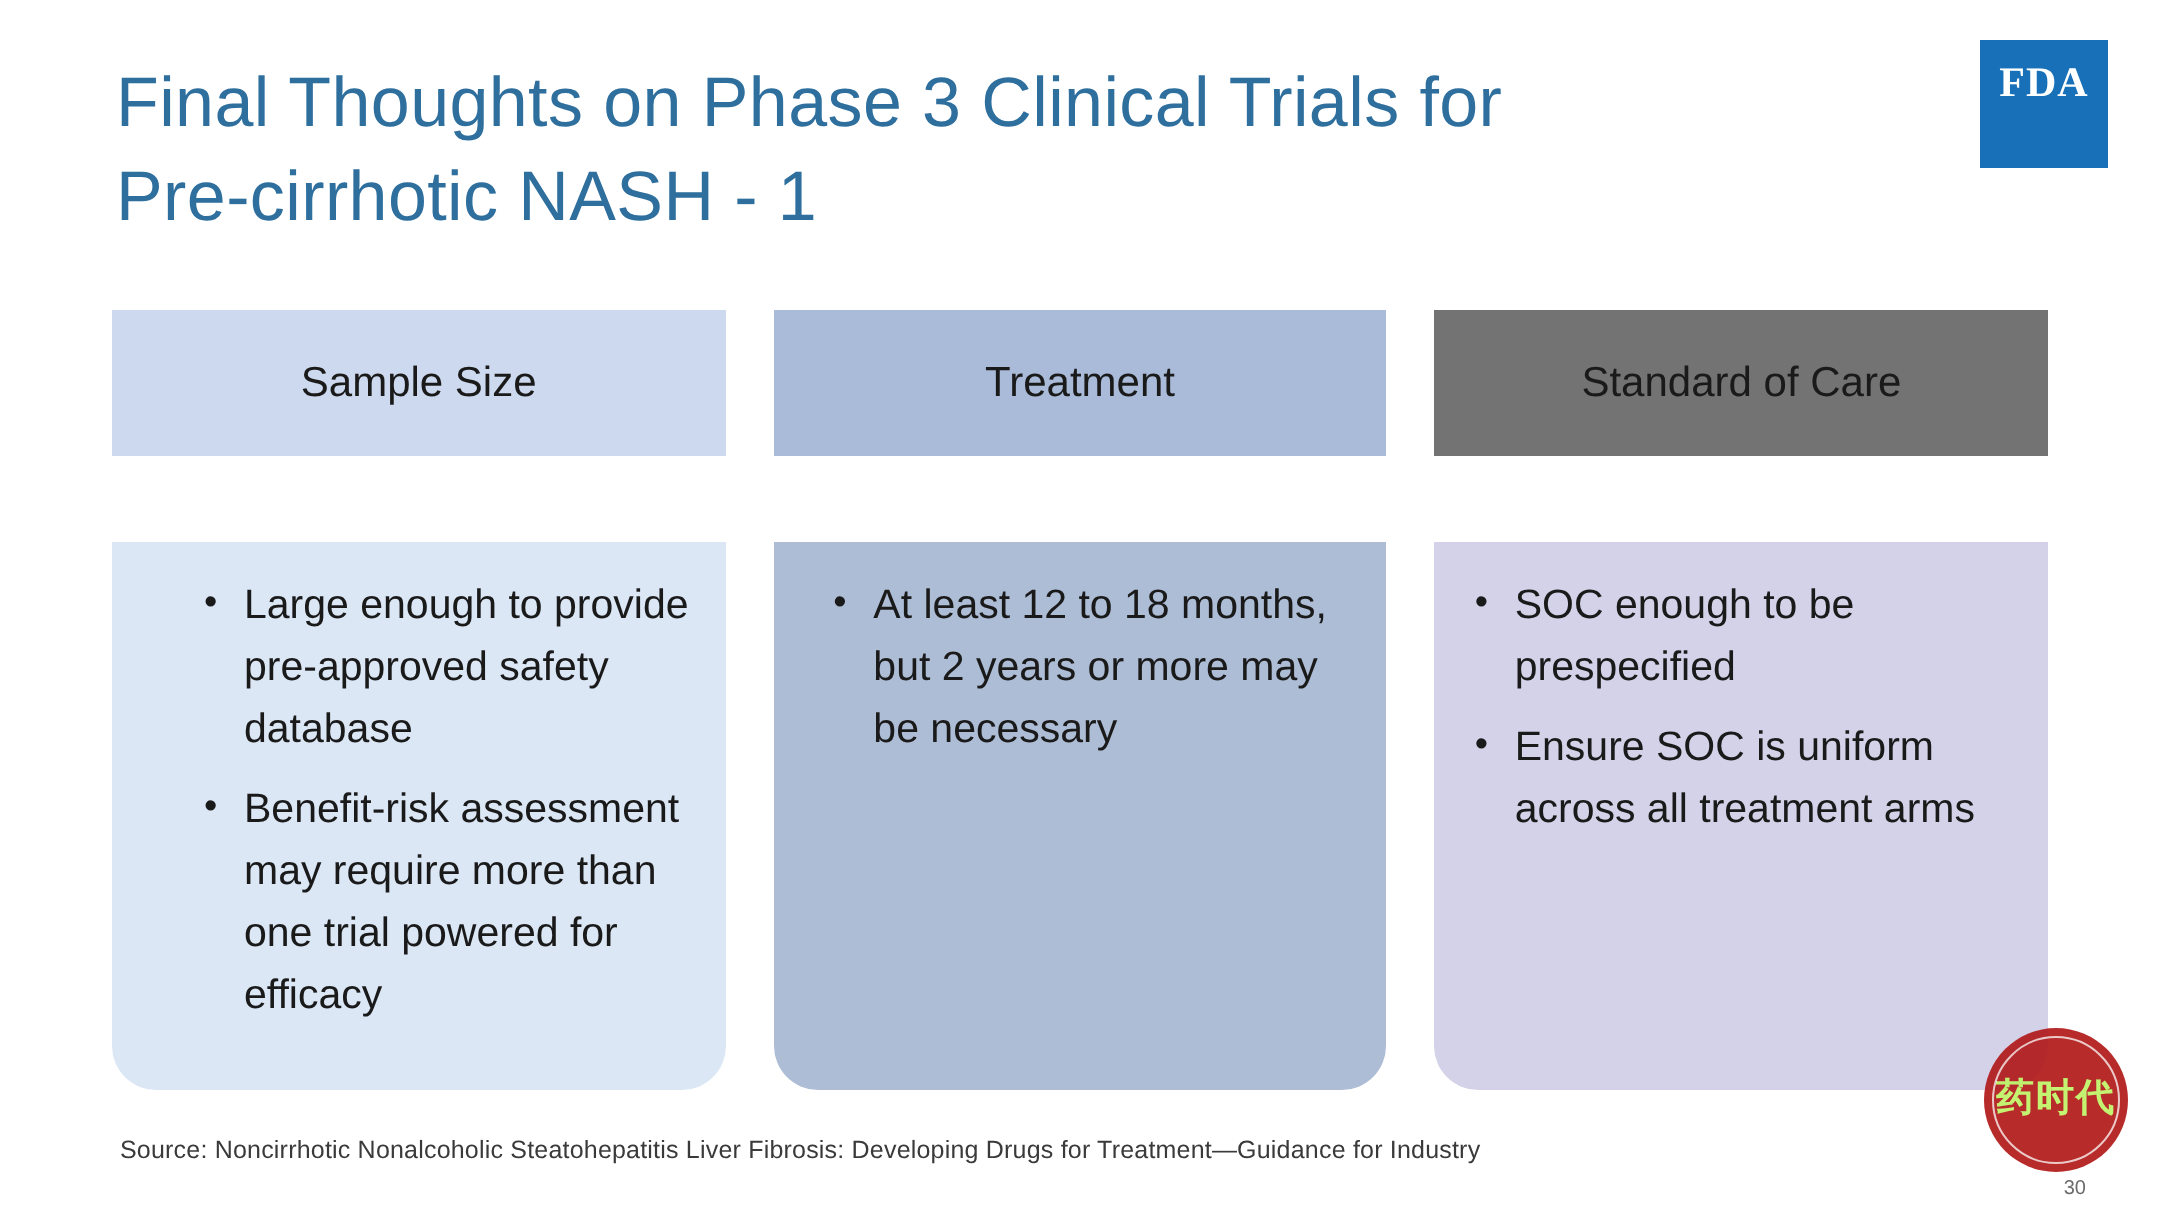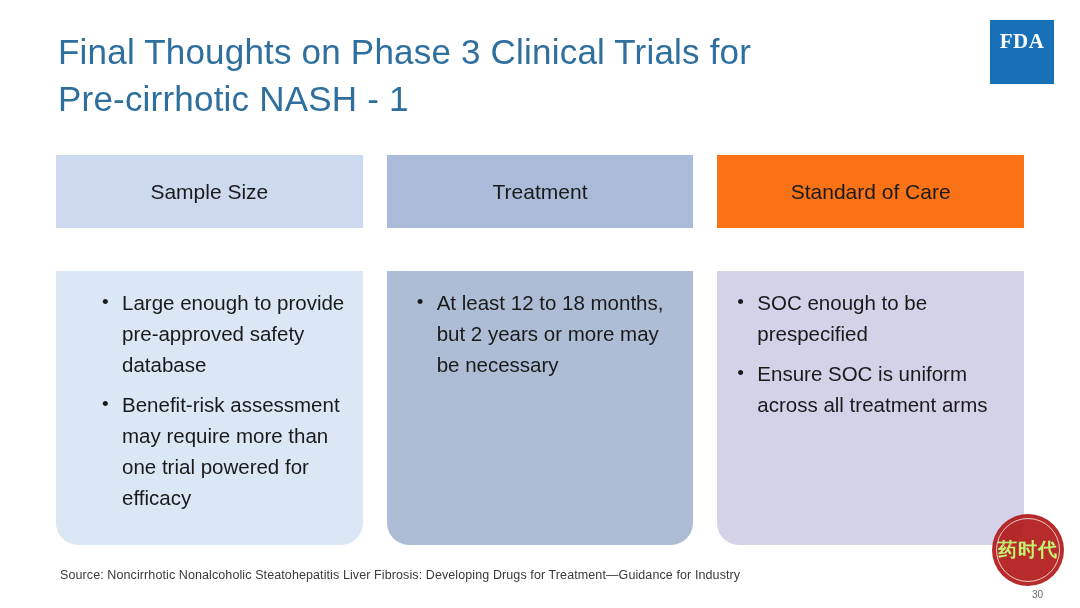--- a/index.html
+++ b/index.html
@@ -77,21 +77,21 @@
     padding: 16px 16px 12px 10px;
   }
 
   
   .col-1 .col-head { background: #cdd9ee; }
   .col-1 .col-body { background: #dbe7f5; padding-left: 36px; }
 
   .col-2 .col-head { background: #a9bbd8; }
   .col-2 .col-body { background: #aebdd6; padding-left: 20px; }
 
-  .col-3 .col-head { background: #f97316; }
+  .col-3 .col-head { background: #737373; }
   .col-3 .col-body { background: #d3d2e8; }
 
   ul.bullets {
     list-style: none;
     margin: 0; padding: 0;
   }
   ul.bullets li {
     position: relative;
     padding-left: 30px;
     margin-bottom: 9px;

